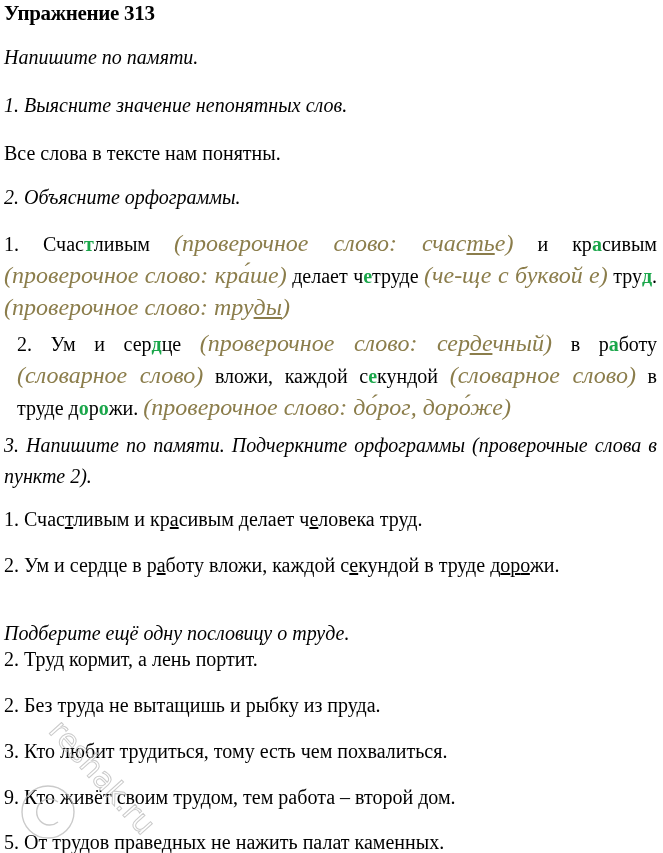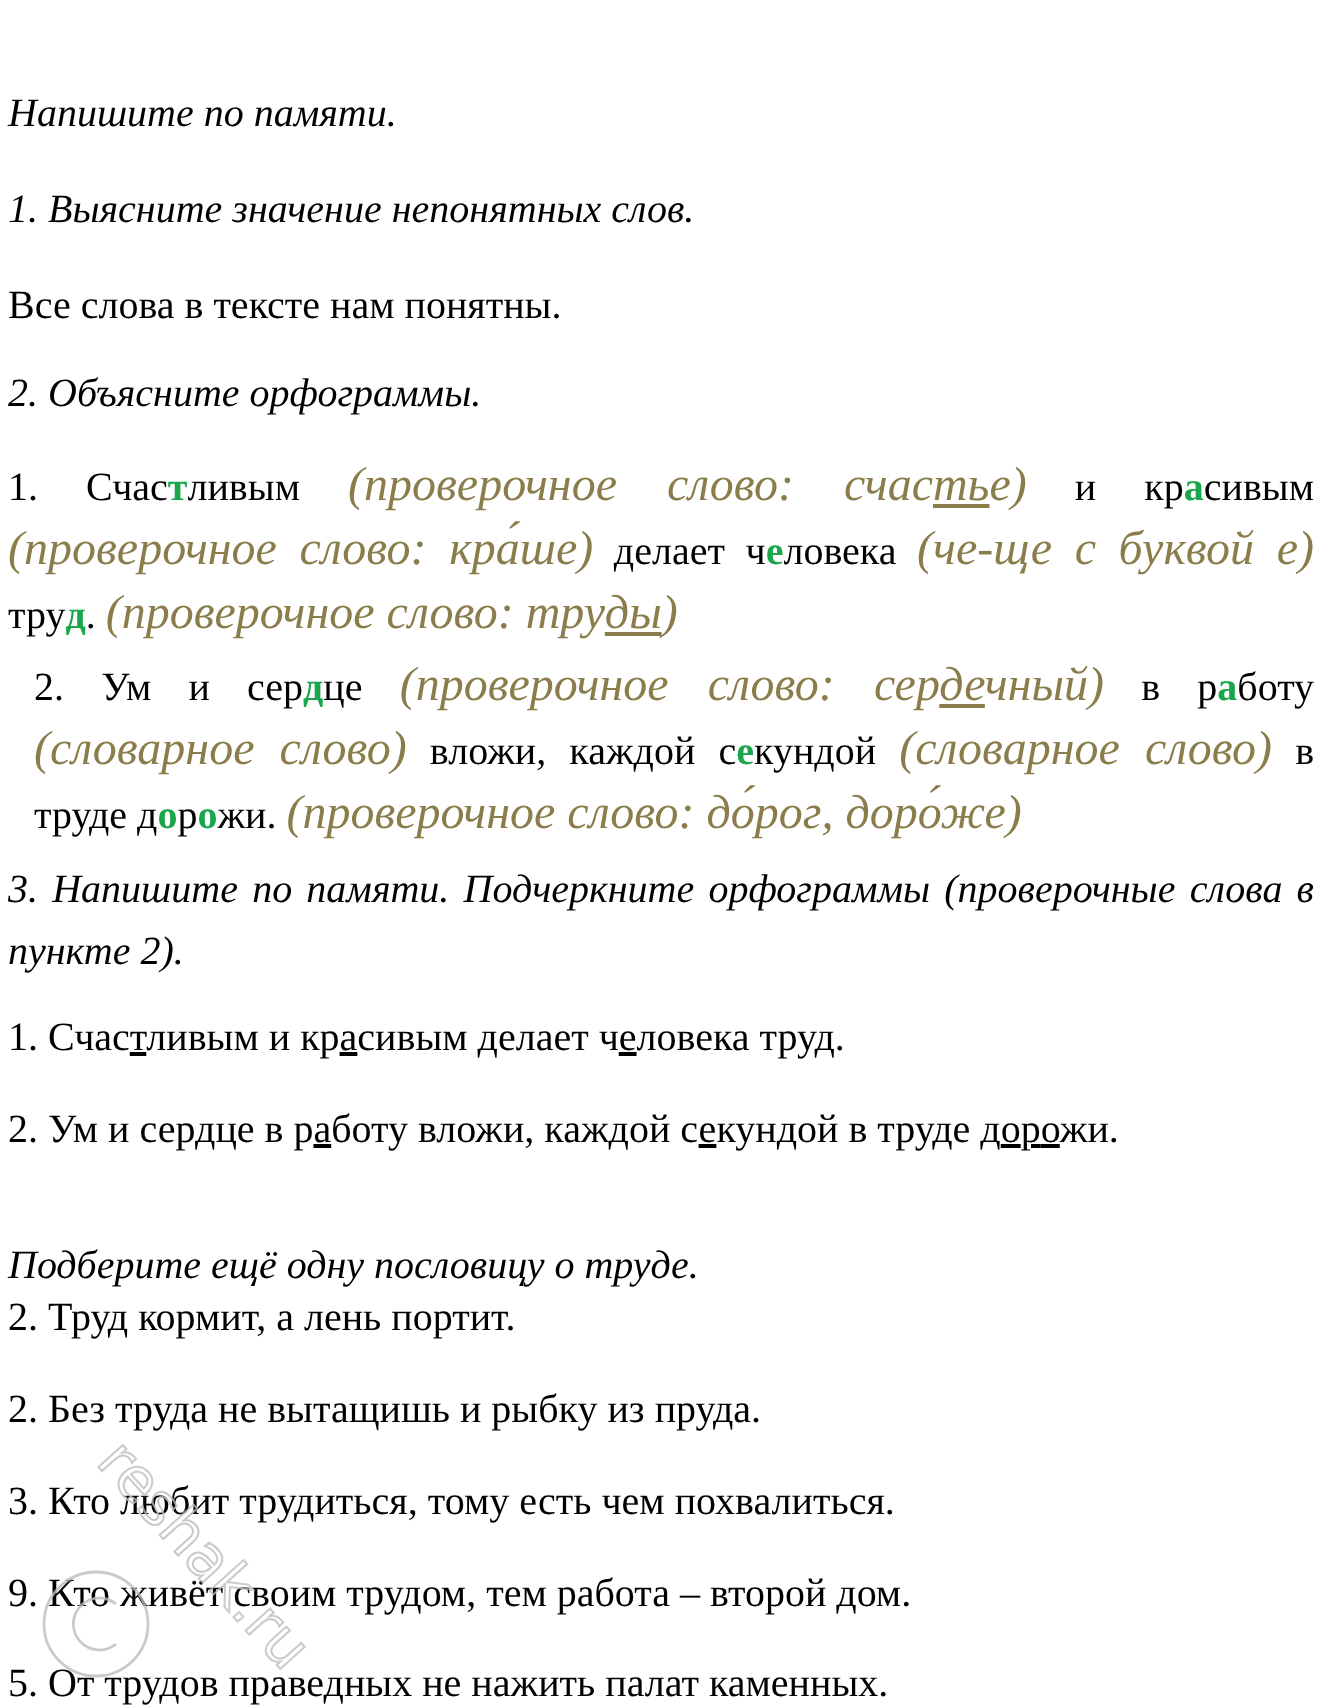--- a/index.html
+++ b/index.html
@@ -19,38 +19,39 @@
   .u { text-decoration: underline; }
   .wm {
     position: absolute; left: 6px; top: 722px; width: 160px; height: 140px;
     pointer-events: none;
   }
 </style>
 </head>
 <body>
 
 <div class="header">
+  <div class="title">Упражнение 313</div>
 </div>
 
 <div class="block it" style="top:44px;">Напишите по памяти.</div>
 
 <div class="block it" style="top:92px;">1. Выясните значение непонятных слов.</div>
 <div class="block" style="top:140px;">Все слова в тексте нам понятны.</div>
 
 <div class="block it" style="top:184px;">2. Объясните орфограммы.</div>
 
 <div class="block just" style="top:228px;">
   <span>1.</span>
   <span><span>Счас</span><span class="g">т</span><span>ливым</span></span>
   <span class="note"><span>(проверочное слово: счас</span><span class="u">ть</span><span>е)</span></span>
   <span>и</span>
   <span><span>кр</span><span class="g">а</span><span>сивым</span></span>
   <span class="note">(проверочное слово: кра́ше)</span>
   <span>делает</span>
-  <span><span>ч</span><span class="g">е</span><span>ловека</span></span>
+  <span><span>ч</span><span class="g">е</span><span>труде</span></span>
   <span class="note">(че-ще с буквой е)</span>
   <span><span>тру</span><span class="g">д</span><span>.</span></span>
   <span class="note"><span>(проверочное слово: тру</span><span class="u">ды</span><span>)</span></span>
 </div>
 
 <div class="block just" style="top:328px;margin-left:13px;">
   <span>2.</span>
   <span><span>Ум и сер</span><span class="g">д</span><span>це</span></span>
   <span class="note"><span>(проверочное слово: сер</span><span class="u">де</span><span>чный)</span></span>
   <span><span>в р</span><span class="g">а</span><span>боту</span></span>

